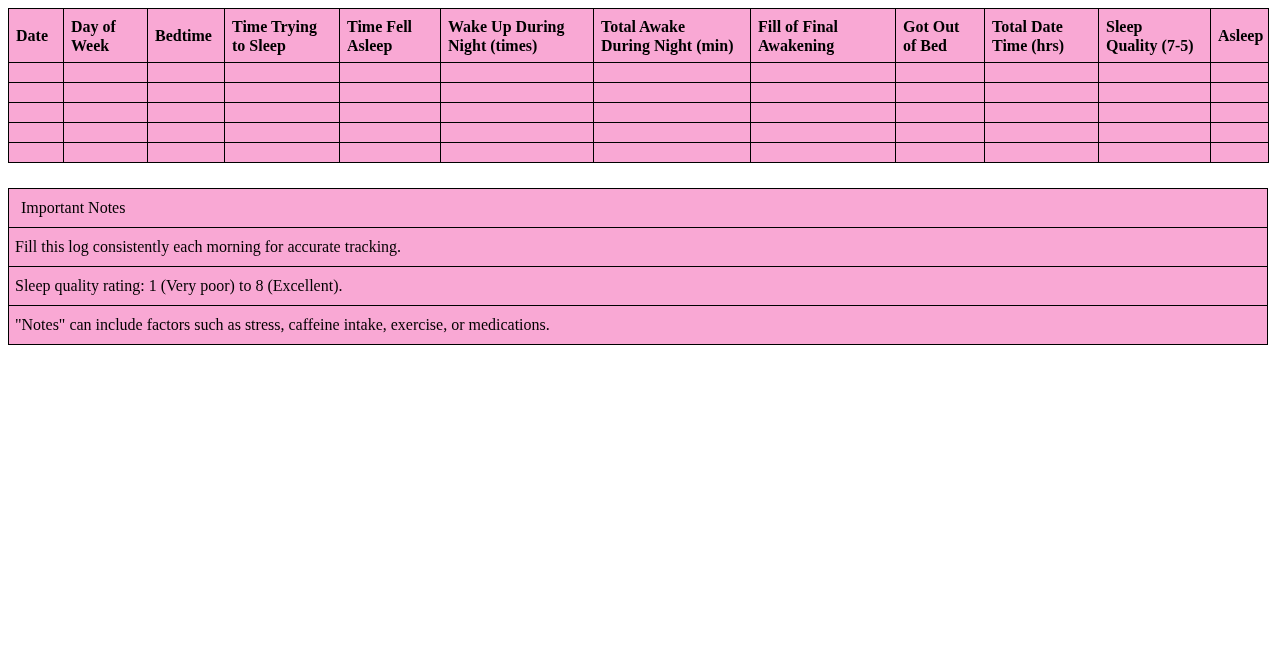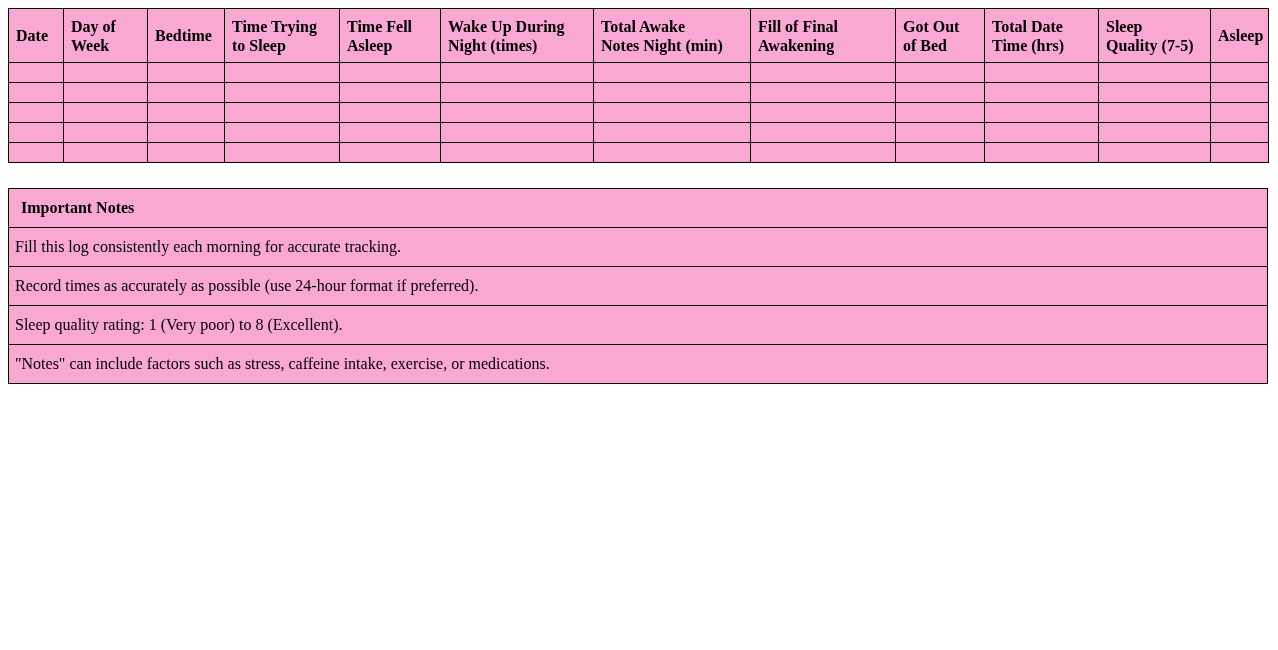--- a/index.html
+++ b/index.html
@@ -54,21 +54,21 @@
   .notes-table {
     margin-top: 25px;
   }
   .notes-table td {
     padding: 9px 6px 10px 6px;
     line-height: 19px;
     vertical-align: middle;
     text-align: left;
   }
   .notes-table .notes-title {
-    font-weight: bold;
+    font-weight: normal;
     padding-left: 12px;
   }
 </style>
 </head>
 <body>
 
 <table class="sleep-table">
   <colgroup>
     <col class="col-date">
       <col class="col-day">
@@ -89,21 +89,21 @@
       <th>Day of
 Week</th>
       <th>Bedtime</th>
       <th>Time Trying
 to Sleep</th>
       <th>Time Fell
 Asleep</th>
       <th>Wake Up During
 Night (times)</th>
       <th>Total Awake
-Notes Night (min)</th>
+During Night (min)</th>
       <th>Fill of Final
 Awakening</th>
       <th>Got Out
 of Bed</th>
       <th>Total Date
 Time (hrs)</th>
       <th>Sleep
 Quality (7-5)</th>
       <th>Asleep</th>
     </tr>
@@ -184,22 +184,19 @@
 
 <table class="notes-table">
   <tbody>
     <tr>
       <td class="notes-title">Important Notes</td>
     </tr>
     <tr>
       <td>Fill this log consistently each morning for accurate tracking.</td>
     </tr>
     <tr>
-      <td>Record times as accurately as possible (use 24-hour format if preferred).</td>
-    </tr>
-    <tr>
       <td>Sleep quality rating: 1 (Very poor) to 8 (Excellent).</td>
     </tr>
     <tr>
       <td>"Notes" can include factors such as stress, caffeine intake, exercise, or medications.</td>
     </tr>
   </tbody>
 </table>
 
 </body></html>

